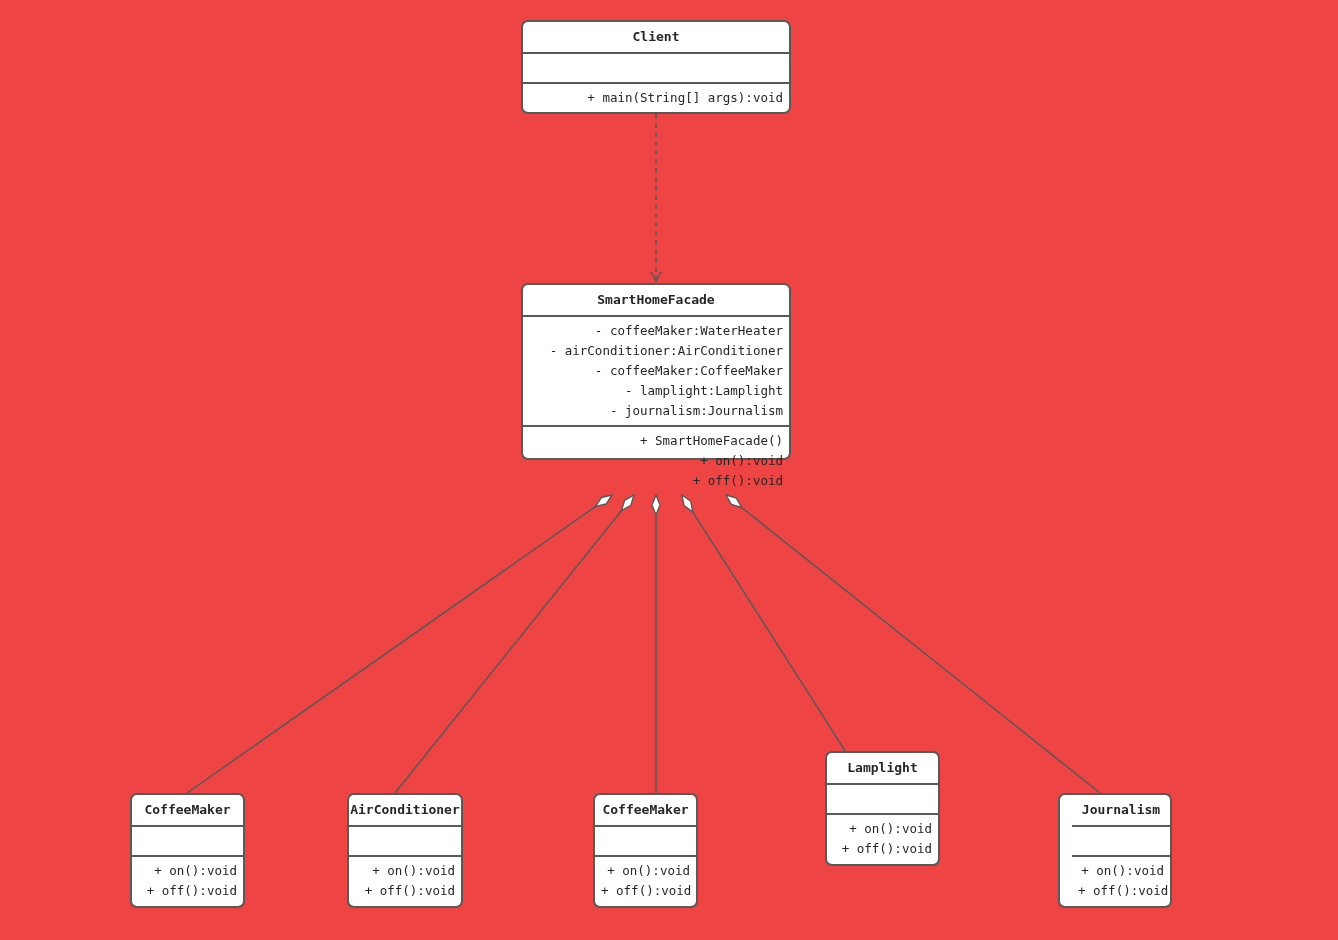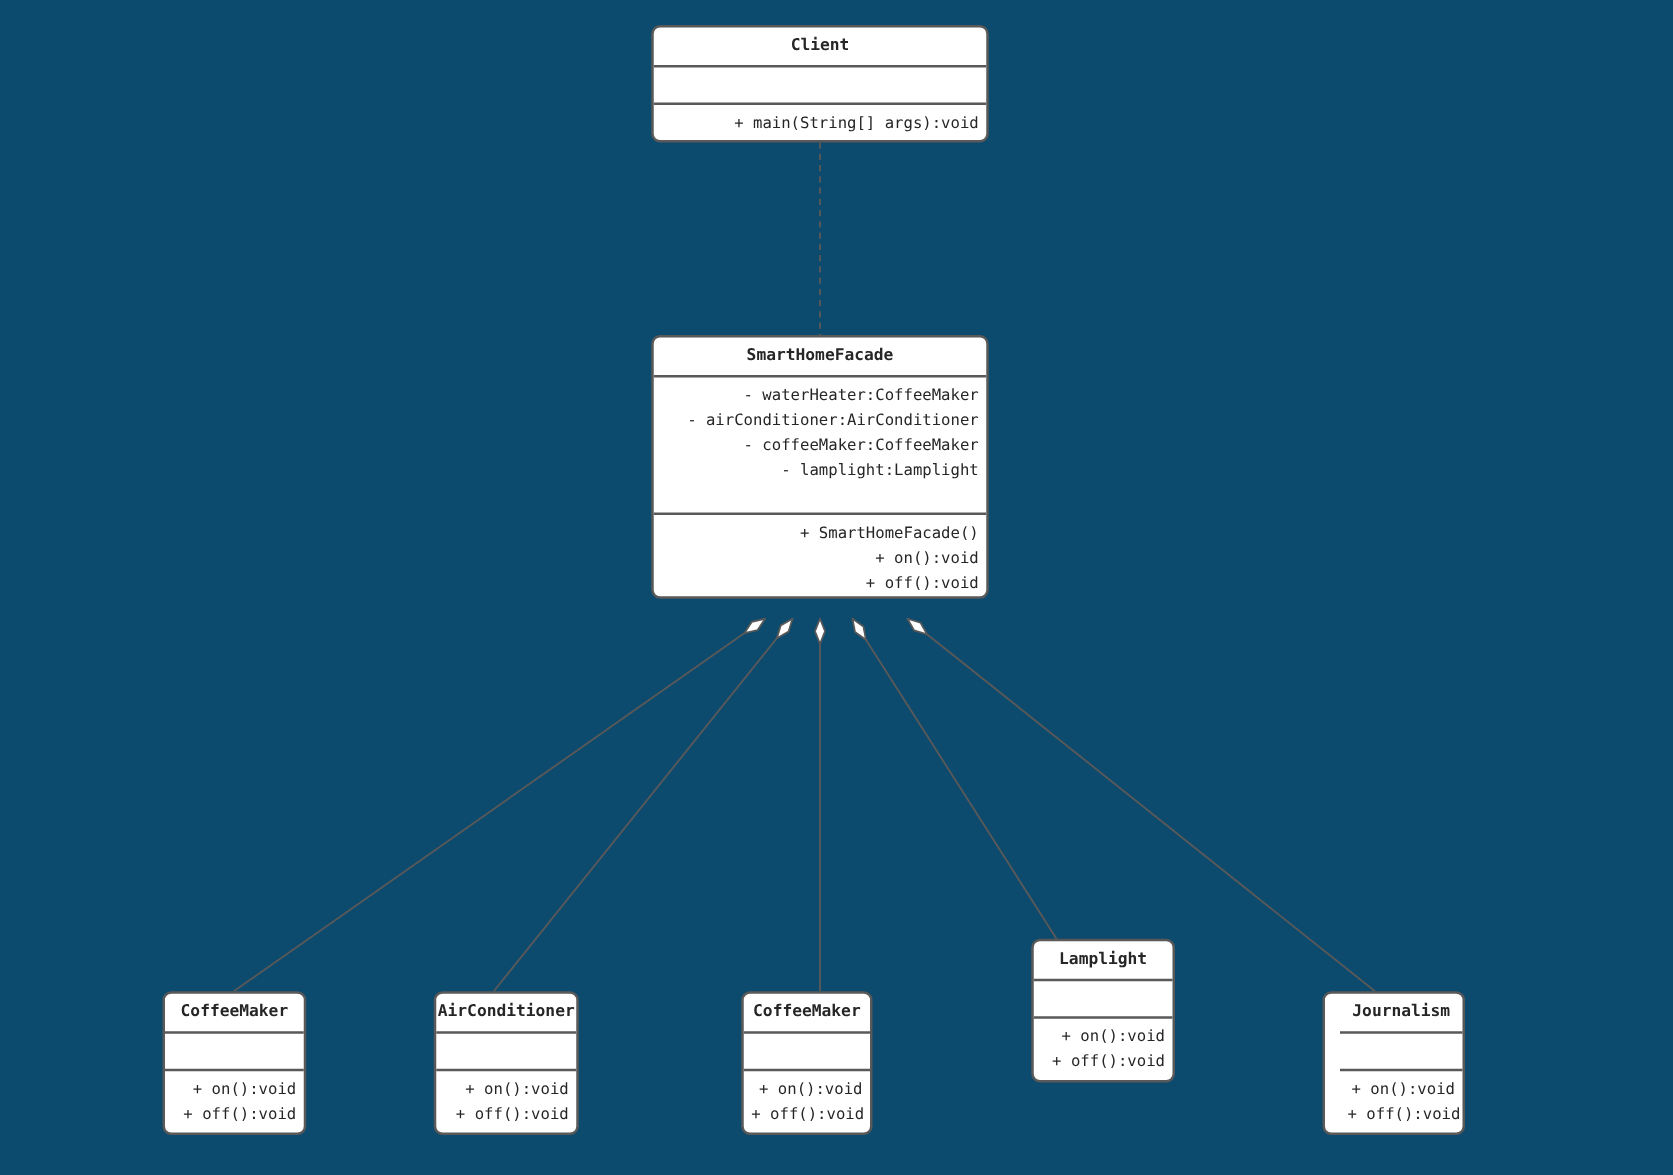--- a/index.html
+++ b/index.html
@@ -4,21 +4,21 @@
 <style>
   html, body {
     margin: 0;
     padding: 0;
     background: #ffffff;
   }
   #canvas {
     position: relative;
     width: 1338px;
     height: 940px;
-    background: #0c4a6e;
+    background: #ef4444;
     font-family: "DejaVu Sans Mono", "Liberation Mono", monospace;
     color: #262626;
     overflow: hidden;
   }
   #connector-layer {
     position: absolute;
     left: 0;
     top: 0;
     width: 1338px;
     height: 940px;
@@ -55,21 +55,21 @@
   }
   .uml-line {
     font-size: 12.5px;
     line-height: 20px;
     white-space: nowrap;
     text-align: right;
   }
   
   .box-client        { left: 521px;  top: 20px;  width: 270px; height: 94px; }
   .box-client .uml-attrs { flex: 0 0 30px; }
-  .box-facade        { left: 521px;  top: 268px; width: 270px; height: 211px; }
+  .box-facade        { left: 521px;  top: 283px; width: 270px; height: 177px; }
   .box-facade .uml-attrs { flex: 0 0 110px; }
   .box-waterheater   { left: 130px;  top: 793px; width: 115px; height: 115px; }
   .box-airconditioner{ left: 347px;  top: 793px; width: 116px; height: 115px; }
   .box-coffeemaker   { left: 593px;  top: 793px; width: 105px; height: 115px; }
   .box-lamplight     { left: 825px;  top: 751px; width: 115px; height: 115px; }
   .box-journalism    { left: 1058px; top: 793px; width: 114px; height: 115px; padding-left: 12px; }
   .box-small .uml-attrs { flex: 0 0 30px; }
 </style>
 </head>
 <body>
@@ -99,24 +99,25 @@
     <div class="uml-title">Client</div>
     <div class="uml-attrs"></div>
     <div class="uml-methods">
       <div class="uml-line">+ main(String[] args):void</div>
     </div>
   </div>
 
   <div class="uml-class box-facade">
     <div class="uml-title">SmartHomeFacade</div>
     <div class="uml-attrs">
-      <div class="uml-line">- waterHeater:CoffeeMaker</div>
+      <div class="uml-line">- coffeeMaker:WaterHeater</div>
       <div class="uml-line">- airConditioner:AirConditioner</div>
       <div class="uml-line">- coffeeMaker:CoffeeMaker</div>
       <div class="uml-line">- lamplight:Lamplight</div>
+      <div class="uml-line">- journalism:Journalism</div>
     </div>
     <div class="uml-methods">
       <div class="uml-line">+ SmartHomeFacade()</div>
       <div class="uml-line">+ on():void</div>
       <div class="uml-line">+ off():void</div>
     </div>
   </div>
 
   <div class="uml-class box-small box-waterheater">
     <div class="uml-title">CoffeeMaker</div>

